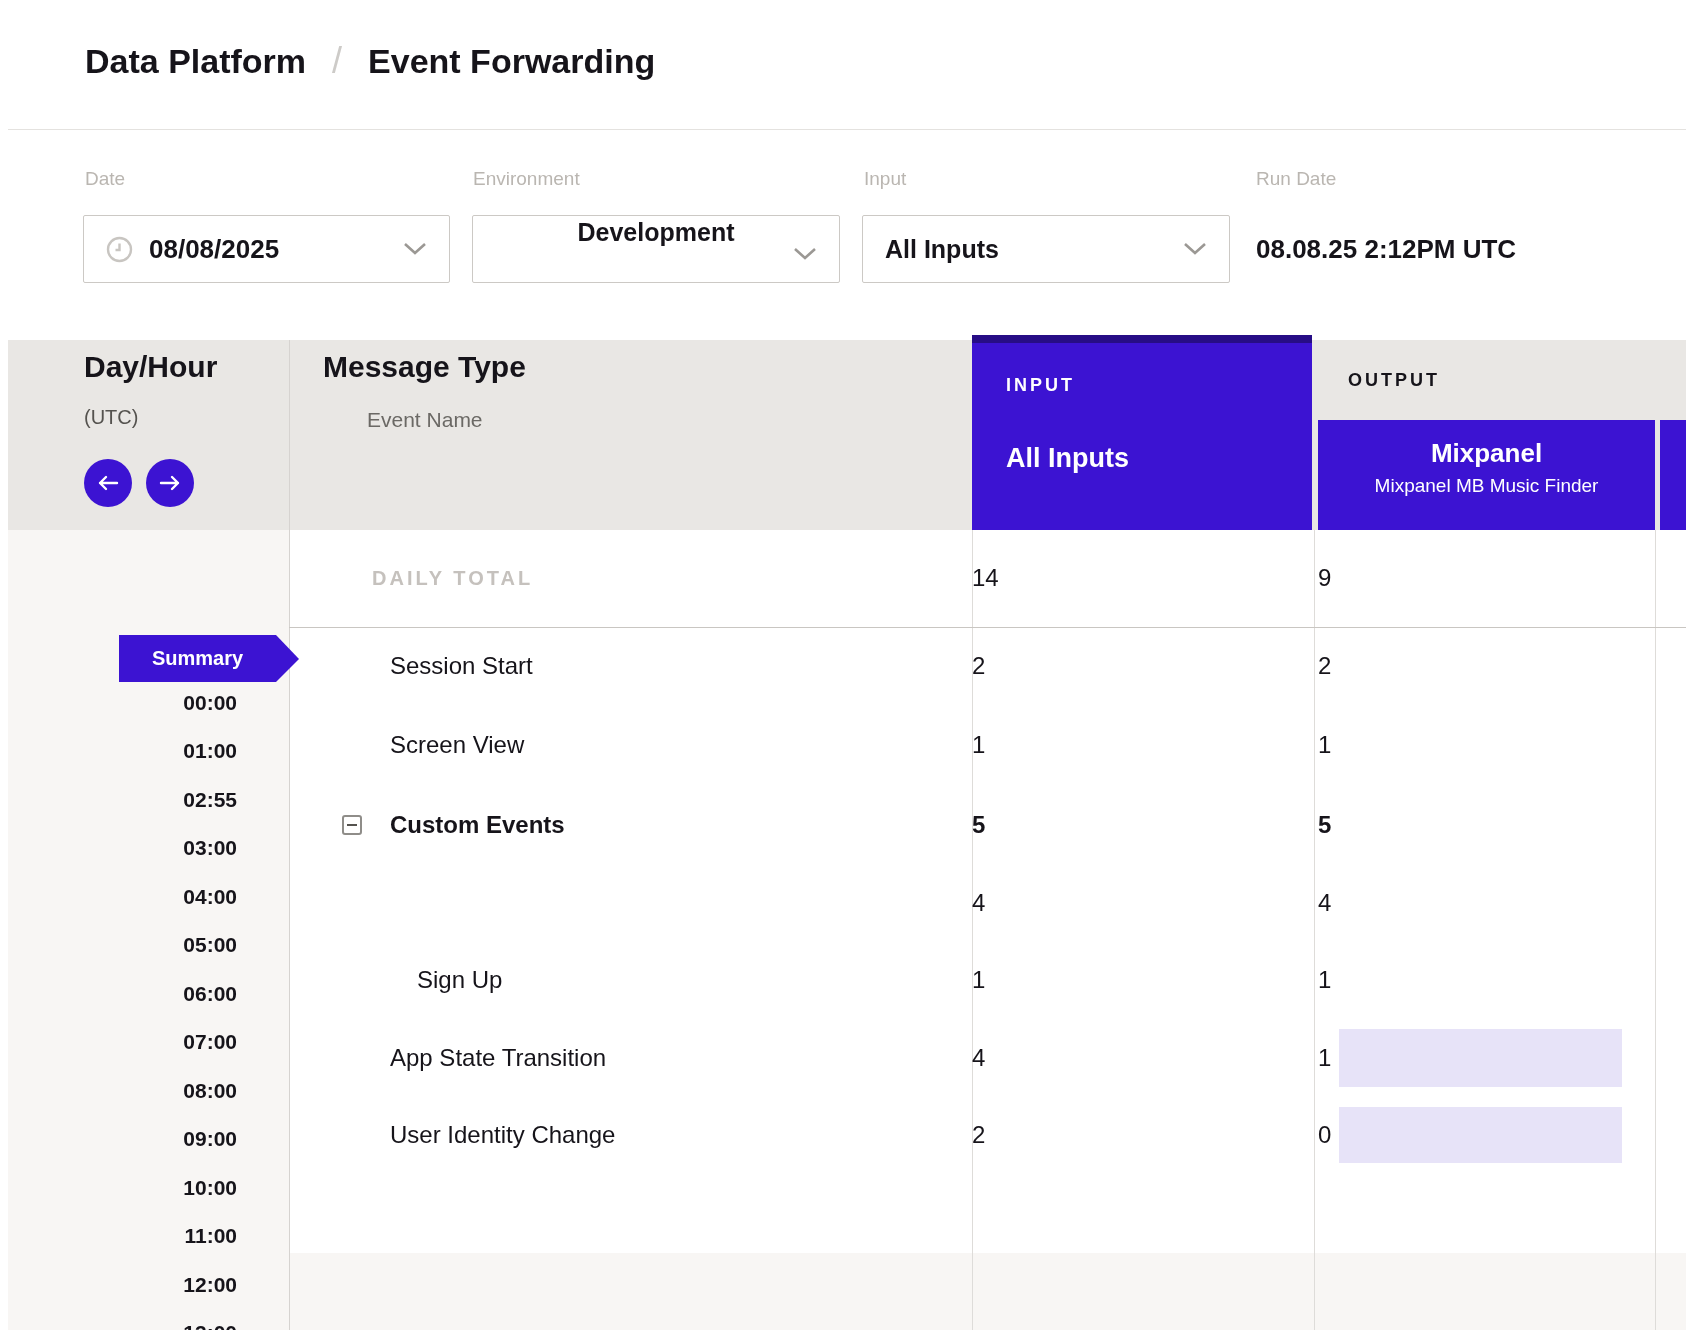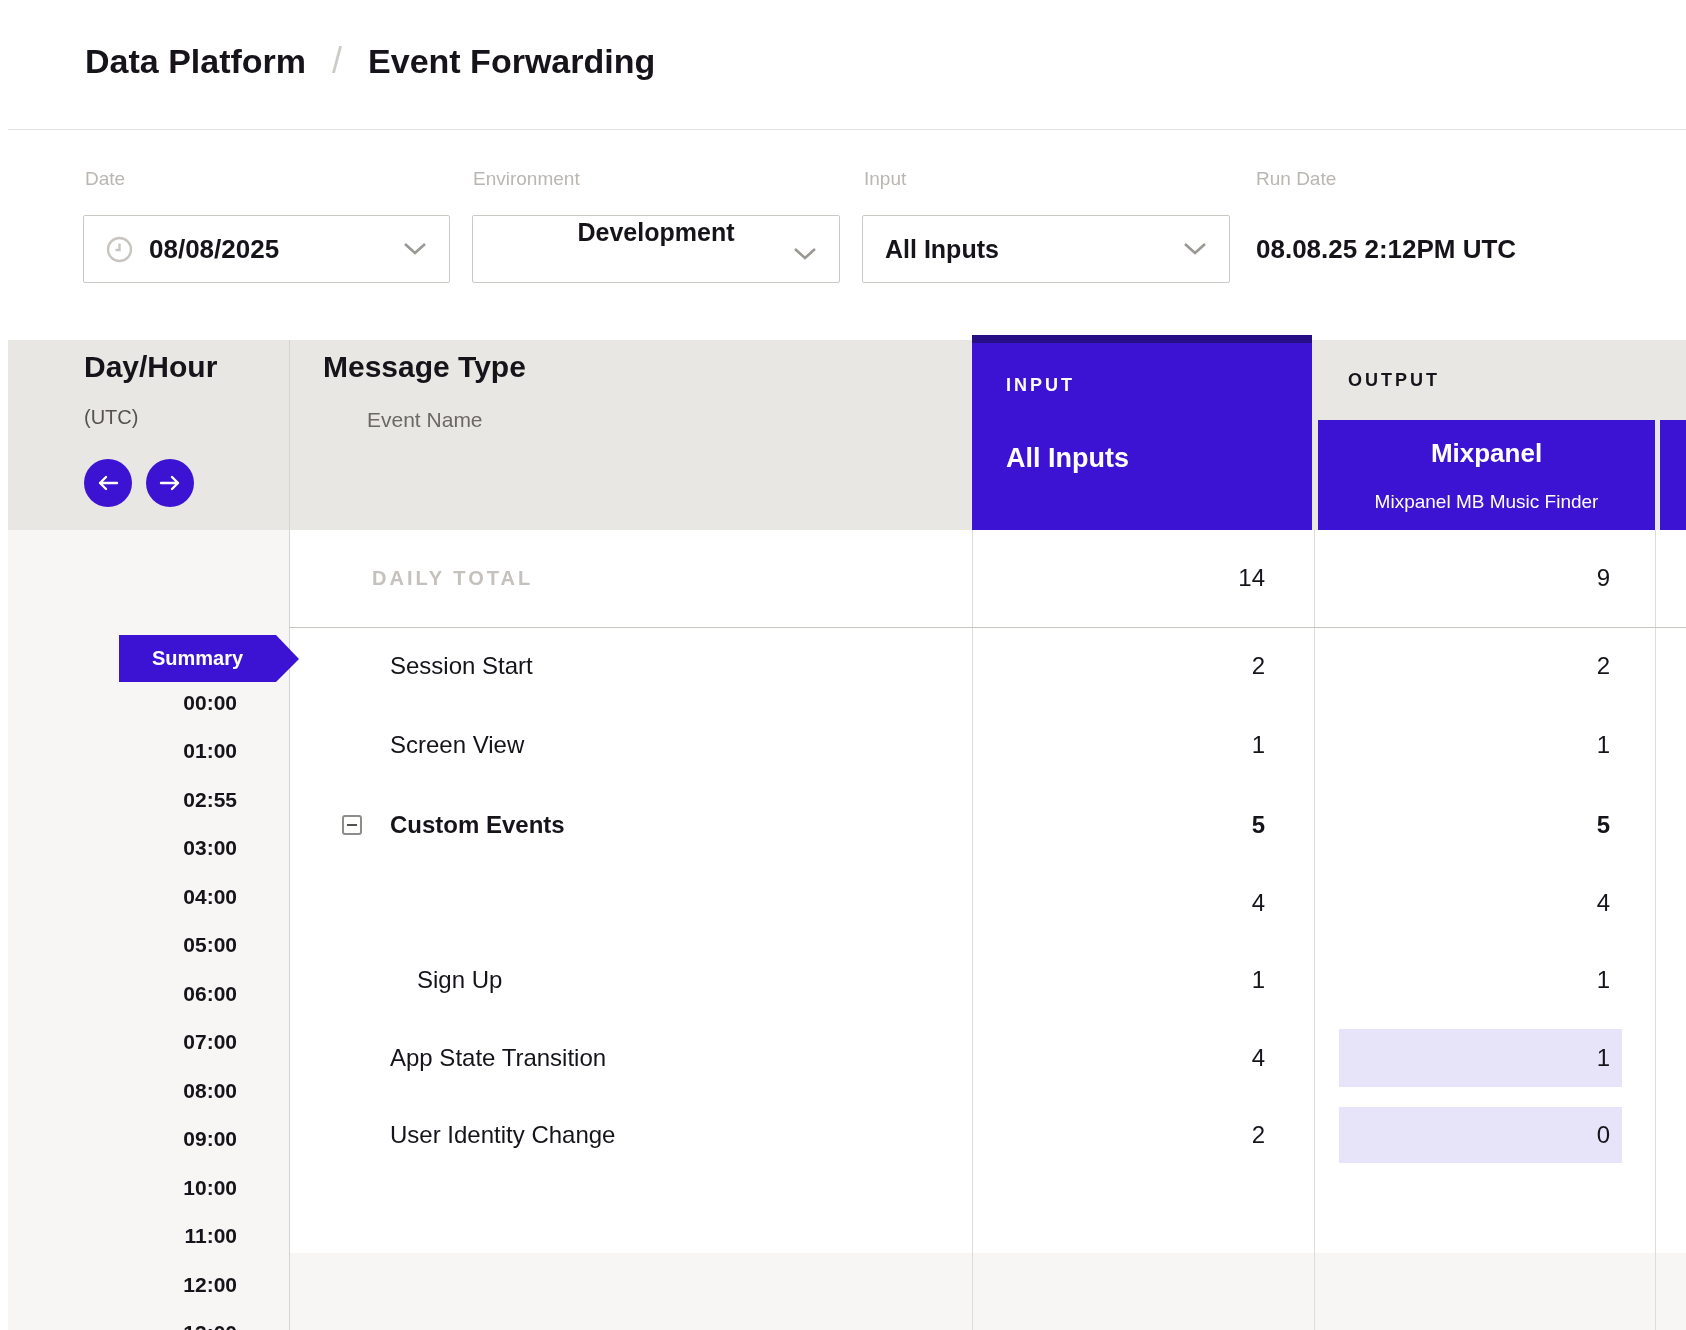--- a/index.html
+++ b/index.html
@@ -41,39 +41,39 @@
   .event-name { left:367px; top:408px; font-size:21px; color:#6B6965; }
 
   .kicker { font-size:18px; font-weight:700; letter-spacing:3px; }
   .inputbox { left:972px; top:335px; width:340px; height:195px; background:#3C13D2;
               border-top:8px solid #270D86; color:#fff; }
   .inputbox .kicker { position:absolute; left:34px; top:32px; color:#fff; }
   .inputbox .bigtitle { position:absolute; left:34px; top:100px; font-size:27px; font-weight:700; }
   .output-kicker { left:1348px; top:370px; color:#16141A; }
   .mixbox { left:1318px; top:420px; width:337px; height:110px; background:#3C13D2; color:#fff; text-align:center; }
   .mixbox .mtitle { margin-top:18px; font-size:26px; font-weight:700; }
-  .mixbox .msub { margin-top:22px; font-size:19px; }
+  .mixbox .msub { margin-top:6px; font-size:19px; }
   .stubbox { left:1660px; top:420px; width:26px; height:110px; background:#3C13D2; }
 
   
   .summary { left:95px; top:635px; width:157px; height:47px; background:#3C13D2; color:#fff;
              font-size:20px; font-weight:700; display:flex; align-items:center; justify-content:center;
              cursor:pointer;margin-left:24px; }
   .summary::after { content:''; position:absolute; left:100%; top:0;
                     border-top:24px solid transparent; border-bottom:23px solid transparent;
                     border-left:23px solid #3C13D2; }
   .hour { left:8px; width:229px; height:48px; line-height:48px; text-align:right;
           font-size:21px; font-weight:600; cursor:pointer; }
 
   
   .rowlabel { font-size:24px; height:48px; line-height:48px; }
   .ind1 { left:390px; } .ind2 { left:417px; }
   .bold { font-weight:700; }
   .daily-label { left:372px; top:554px; font-size:20px; font-weight:700; letter-spacing:3px; color:#C5C1BD; height:48px; line-height:48px; }
-  .val { font-size:24px; height:48px; line-height:48px; text-align:right; z-index:3; }
+  .val { font-size:24px; height:48px; line-height:48px; text-align:left; z-index:3; }
   .val-in { left:972px; width:293px; }
   .val-out { left:1318px; width:292px; }
   .r0 { top:642px; } .r1 { top:721px; } .r2 { top:801px; } .r3 { top:879px; }
   .r4 { top:956px; } .r5 { top:1034px; } .r6 { top:1111px; } .rdt { top:554px; }
 
   .minusbox { left:342px; top:815px; width:20px; height:20px; border:2px solid #8F8D89; border-radius:3px;
               display:flex; align-items:center; justify-content:center; cursor:pointer; }
   .minusbox .dash { width:10px; height:2px; background:#55534F; }
 
   .hl { left:1339px; width:283px; background:#E7E3F8; z-index:2; }

